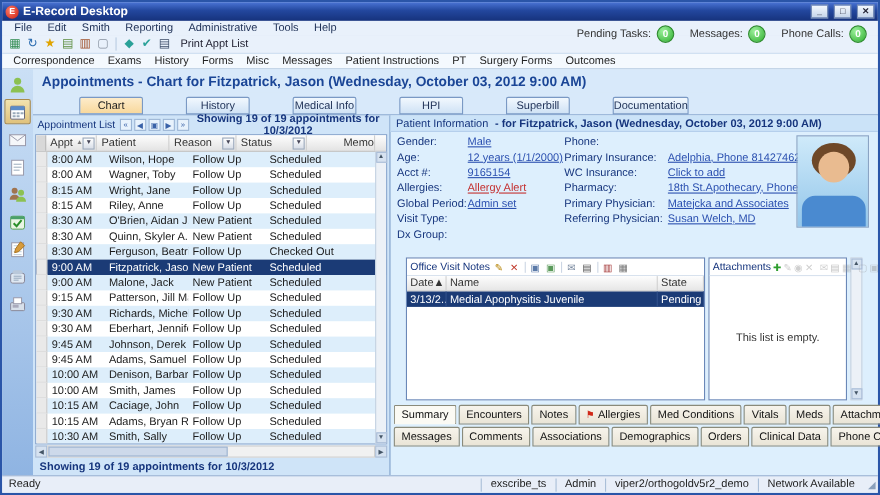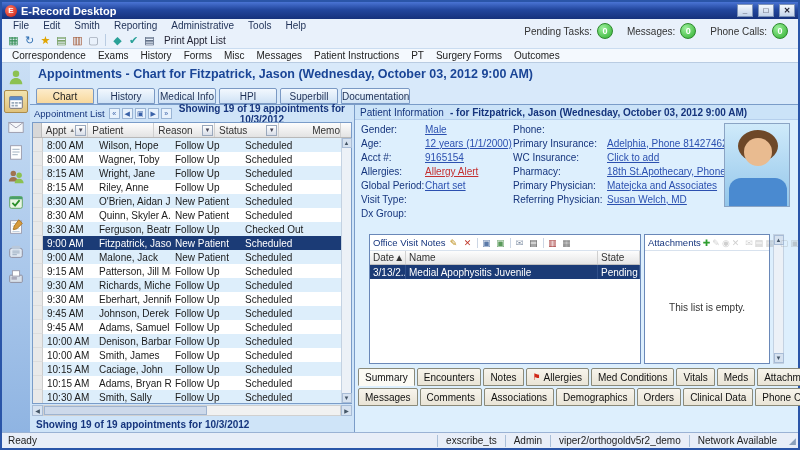--- a/index.html
+++ b/index.html
@@ -45,21 +45,21 @@
   .side-icon svg { width:18px; height:18px; }
   .side-icon.sel { background:linear-gradient(180deg,#f2e3ae,#e0c27c); border:1px solid #ab8b4b; }
   .content { flex:1; display:flex; flex-direction:column; min-width:0; }
 
   .page-header { height:21px; display:flex; align-items:center; background:#d8e9fa; padding-left:8px; flex:0 0 auto; }
   .page-header .title { color:#1a4596; font-weight:bold; font-size:12.5px; }
   .chart-tabs { height:20px; display:flex; align-items:flex-end; gap:3px; padding-left:6px;
     background:#d8e9fa; flex:0 0 auto; }
   .ctab { height:16px; min-width:58px; padding:0 0; display:flex; align-items:center; justify-content:center;
     border:1px solid #7a99c4; border-radius:2px 2px 0 0; background:linear-gradient(180deg,#f2f8fe,#cfe2f5);
-    color:#1d2f55; }
+    color:#1d2f55;margin-left:36px; }
   .ctab.active { background:linear-gradient(180deg,#fdeccb,#f8d89c); color:#222; }
 
   .content-row { flex:1; display:flex; min-height:0; border-top:1px solid #7a9cc8; }
 
   
   .appt-pane { width:324px; display:flex; flex-direction:column; background:#cfe4f8; flex:0 0 auto; }
   .appt-head { height:17px; display:flex; align-items:center; gap:2px; padding:0 4px; color:#16357d; }
   .appt-head .lbl { font-size:9.5px; margin-right:2px; }
   .navico { width:11px; height:11px; border:1px solid #9ab4d4; background:#e8f2fc; color:#3a62a8;
     font-size:7px; display:flex; align-items:center; justify-content:center; }
@@ -501,21 +501,21 @@
                 <span class="pi-value link">Click to add</span>
               </div>
               <div class="pi-row">
                 <span class="pi-label">Allergies:</span>
                 <span class="pi-value link alert">Allergy Alert</span>
                 <span class="pi-label">Pharmacy:</span>
                 <span class="pi-value link">18th St.Apothecary, Phone 2155640900</span>
               </div>
               <div class="pi-row">
                 <span class="pi-label">Global Period:</span>
-                <span class="pi-value link">Chart set</span>
+                <span class="pi-value link">Admin set</span>
                 <span class="pi-label">Primary Physician:</span>
                 <span class="pi-value link">Matejcka and Associates</span>
               </div>
               <div class="pi-row">
                 <span class="pi-label">Visit Type:</span>
                 <span class="pi-value"></span>
                 <span class="pi-label">Referring Physician:</span>
                 <span class="pi-value link">Susan Welch, MD</span>
               </div>
               <div class="pi-row">

